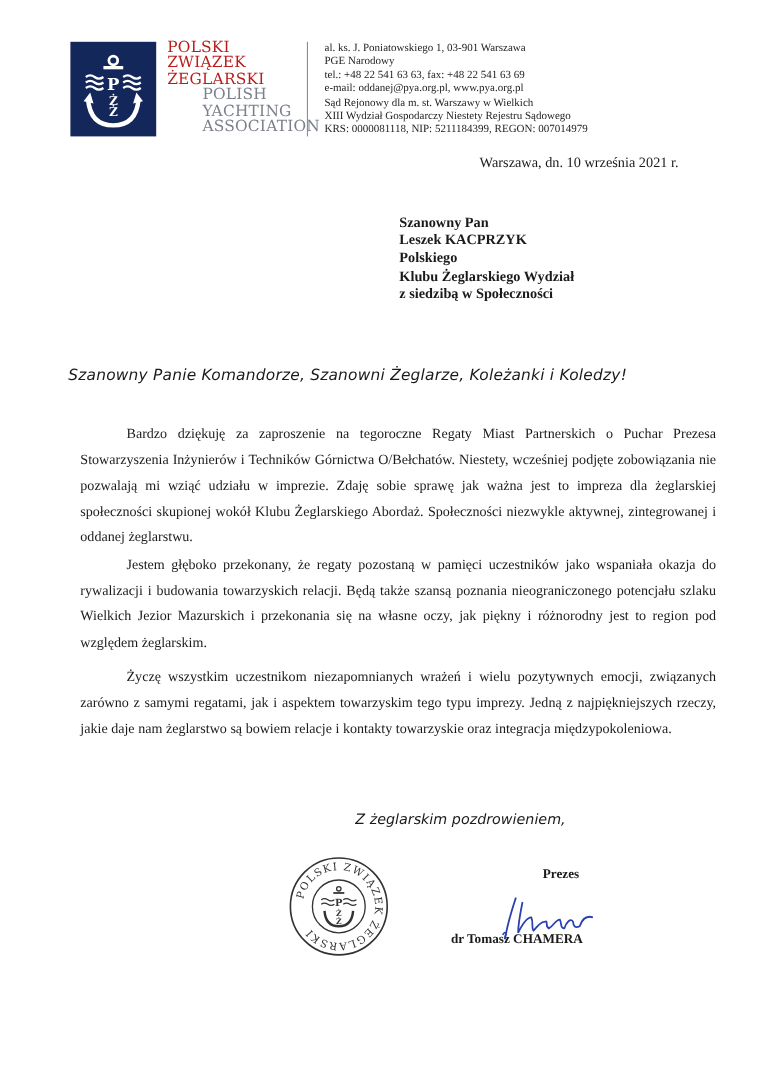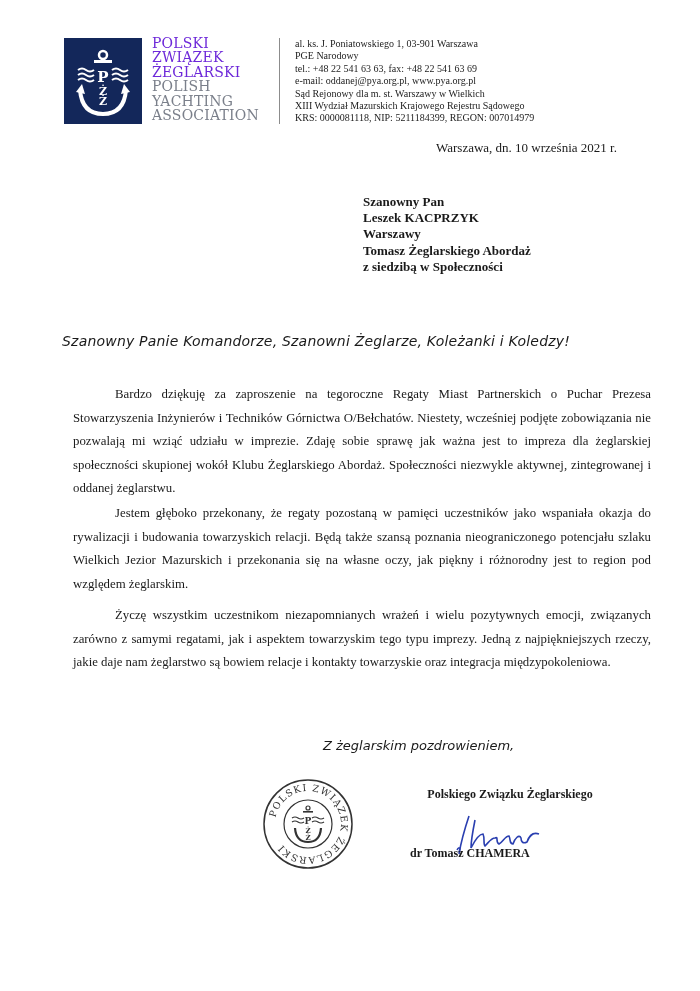--- a/index.html
+++ b/index.html
@@ -1,21 +1,21 @@
 <!DOCTYPE html>
 <html><head>
 <meta charset="utf-8">
 <style>
   html, body { margin: 0; padding: 0; background: #ffffff; }
   body { width: 700px; height: 991px; position: relative; overflow: hidden; color: #1a1a1a; font-family: "Liberation Serif", "DejaVu Serif", serif; }
   .abs { position: absolute; }
   #logo-box { left: 64px; top: 38px; width: 78px; height: 86px; background: #13275a; }
   #org-name { left: 152px; top: 36px; font-family: "DejaVu Serif", serif; line-height: 14.4px; font-size: 14px; letter-spacing: 0.2px; }
-  #org-name .pl { color: #6d28d9; }
-  #org-name .en { color: #7a7f8a; }
+  #org-name .pl { color: #b91c1c; }
+  #org-name .en { color: #7a7f8a; margin-left: 32px; }
   #divider { left: 279px; top: 38px; width: 1px; height: 86px; background: #8c8c8c; }
   #contact { left: 295px; top: 38px; font-size: 10px; line-height: 12.4px; color: #222; }
   #date { left: 436px; top: 140px; font-size: 13px; }
   #recipient { left: 363px; top: 194px; font-size: 13px; font-weight: bold; line-height: 16.2px; }
   #salutation { left: 62px; top: 333px; font-size: 14px; font-style: italic; font-family: "DejaVu Sans", sans-serif; letter-spacing: 0.2px; font-weight: 300; }
   .para { left: 62px; width: 578px; font-size: 12.8px; line-height: 23.6px; text-align: justify; text-indent: 42px; margin: 11px; }
   #p1 { top: 372px; }
   #p2 { top: 491px; }
   #p3 { top: 593px; }
   #closing { left: 323px; top: 738px; font-size: 13px; font-style: italic; font-family: "DejaVu Sans", sans-serif; }
@@ -52,31 +52,31 @@
 </div>
 
 <div id="divider" class="abs"></div>
 
 <div id="contact" class="abs">
   <div>al. ks. J. Poniatowskiego 1, 03-901 Warszawa</div>
   <div>PGE Narodowy</div>
   <div>tel.: +48 22 541 63 63, fax: +48 22 541 63 69</div>
   <div>e-mail: oddanej@pya.org.pl, www.pya.org.pl</div>
   <div>Sąd Rejonowy dla m. st. Warszawy w Wielkich</div>
-  <div>XIII Wydział Mazurskich Krajowego Rejestru Sądowego</div>
+  <div>XIII Wydział Gospodarczy Niestety Rejestru Sądowego</div>
   <div>KRS: 0000081118, NIP: 5211184399, REGON: 007014979</div>
 </div>
 
 <div id="date" class="abs">Warszawa, dn. 10 września 2021 r.</div>
 
 <div id="recipient" class="abs">
   <div>Szanowny Pan</div>
   <div>Leszek KACPRZYK</div>
-  <div>Warszawy</div>
-  <div>Tomasz Żeglarskiego Abordaż</div>
+  <div>Polskiego</div>
+  <div>Klubu Żeglarskiego Wydział</div>
   <div>z siedzibą w Społeczności</div>
 </div>
 
 <div id="salutation" class="abs">Szanowny Panie Komandorze, Szanowni Żeglarze, Koleżanki i Koledzy!</div>
 
 <p id="p1" class="abs para">Bardzo dziękuję za zaproszenie na tegoroczne Regaty Miast Partnerskich o Puchar Prezesa Stowarzyszenia Inżynierów i Techników Górnictwa O/Bełchatów. Niestety, wcześniej podjęte zobowiązania nie pozwalają mi wziąć udziału w imprezie. Zdaję sobie sprawę jak ważna jest to impreza dla żeglarskiej społeczności skupionej wokół Klubu Żeglarskiego Abordaż. Społeczności niezwykle aktywnej, zintegrowanej i oddanej żeglarstwu.</p>
 <p id="p2" class="abs para">Jestem głęboko przekonany, że regaty pozostaną w pamięci uczestników jako wspaniała okazja do rywalizacji i budowania towarzyskich relacji. Będą także szansą poznania nieograniczonego potencjału szlaku Wielkich Jezior Mazurskich i przekonania się na własne oczy, jak piękny i różnorodny jest to region pod względem żeglarskim.</p>
 <p id="p3" class="abs para">Życzę wszystkim uczestnikom niezapomnianych wrażeń i wielu pozytywnych emocji, związanych zarówno z samymi regatami, jak i aspektem towarzyskim tego typu imprezy. Jedną z najpiękniejszych rzeczy, jakie daje nam żeglarstwo są bowiem relacje i kontakty towarzyskie oraz integracja międzypokoleniowa.</p>
 
 <div id="closing" class="abs">Z żeglarskim pozdrowieniem,</div>
@@ -95,21 +95,21 @@
     <rect x="41" y="33" width="10" height="1.6" fill="#333"></rect>
     <path d="M30 40 q3 -2 6 0 t6 0 M30 44 q3 -2 6 0 t6 0 M50 40 q3 -2 6 0 t6 0 M50 44 q3 -2 6 0 t6 0" stroke="#333" stroke-width="1.2" fill="none"></path>
     <text x="46" y="46" text-anchor="middle" font-family="DejaVu Serif, serif" font-weight="bold" font-size="9" fill="#333">P</text>
     <text x="46" y="55" text-anchor="middle" font-family="DejaVu Serif, serif" font-weight="bold" font-size="7" fill="#333">Ż</text>
     <text x="46" y="62" text-anchor="middle" font-family="DejaVu Serif, serif" font-weight="bold" font-size="7" fill="#333">Ż</text>
     <path d="M33 50 Q34 64 46 64 Q58 64 59 50" stroke="#333" stroke-width="2.2" fill="none"></path>
   </svg>
 </div>
 
 <div id="sig-block" class="abs">
-  <div>Polskiego Związku Żeglarskiego</div>
+  <div>Prezes</div>
 </div>
 
 <div id="signature" class="abs">
   <svg width="100" height="46" viewBox="0 0 100 46">
     <path d="M14 4 C10 16 6 30 4 42" stroke="#2a3fb0" stroke-width="1.6" fill="none"></path>
     <path d="M2 38 C4 34 6 36 4 40" stroke="#2a3fb0" stroke-width="1.4" fill="none"></path>
     <path d="M20 8 C18 18 16 28 16 36 C20 28 24 22 28 22 C30 26 28 32 30 34 C34 30 36 26 40 26 C44 24 40 30 44 32 C48 30 50 24 54 24 C56 28 54 32 58 32 C60 26 64 22 66 26 C66 30 68 32 72 30 C74 24 78 20 84 22" stroke="#2a3fb0" stroke-width="1.6" fill="none"></path>
   </svg>
 </div>
 

